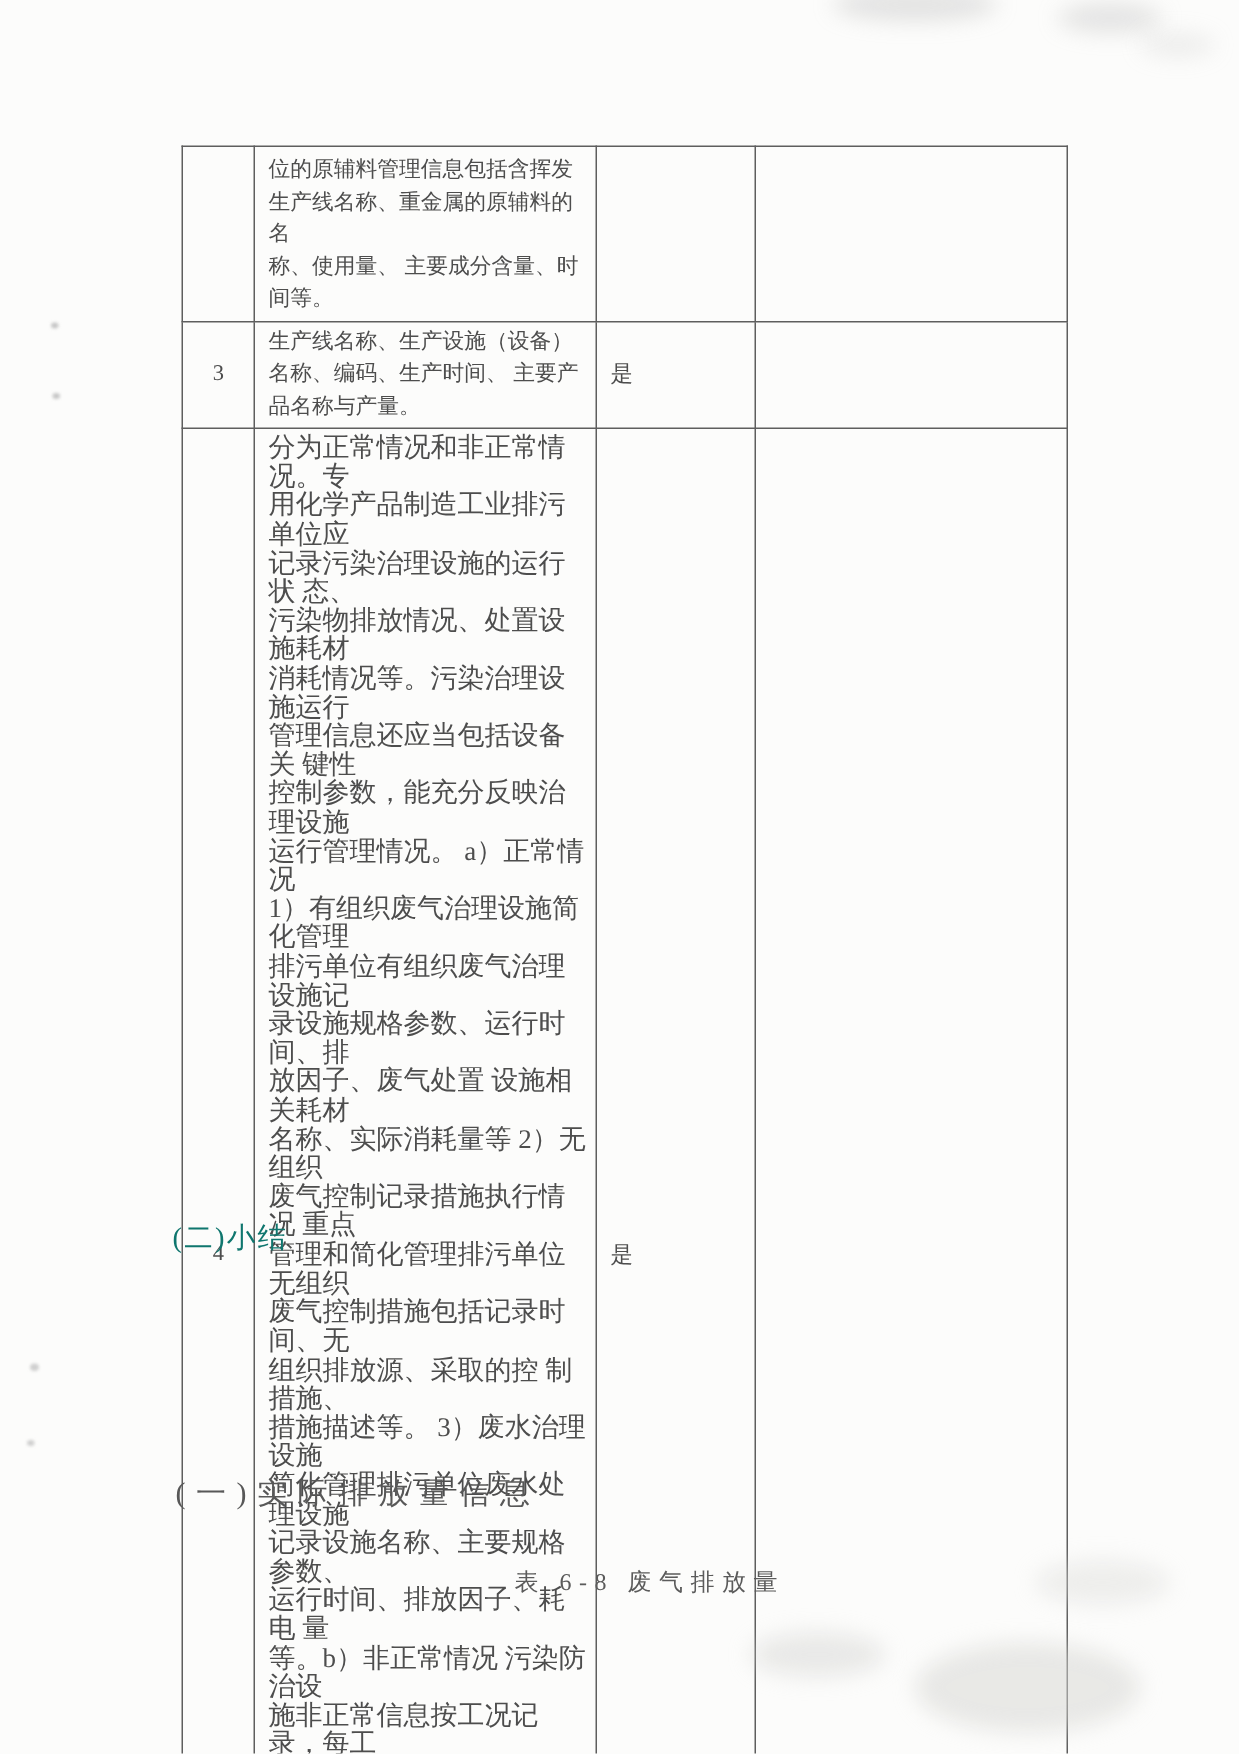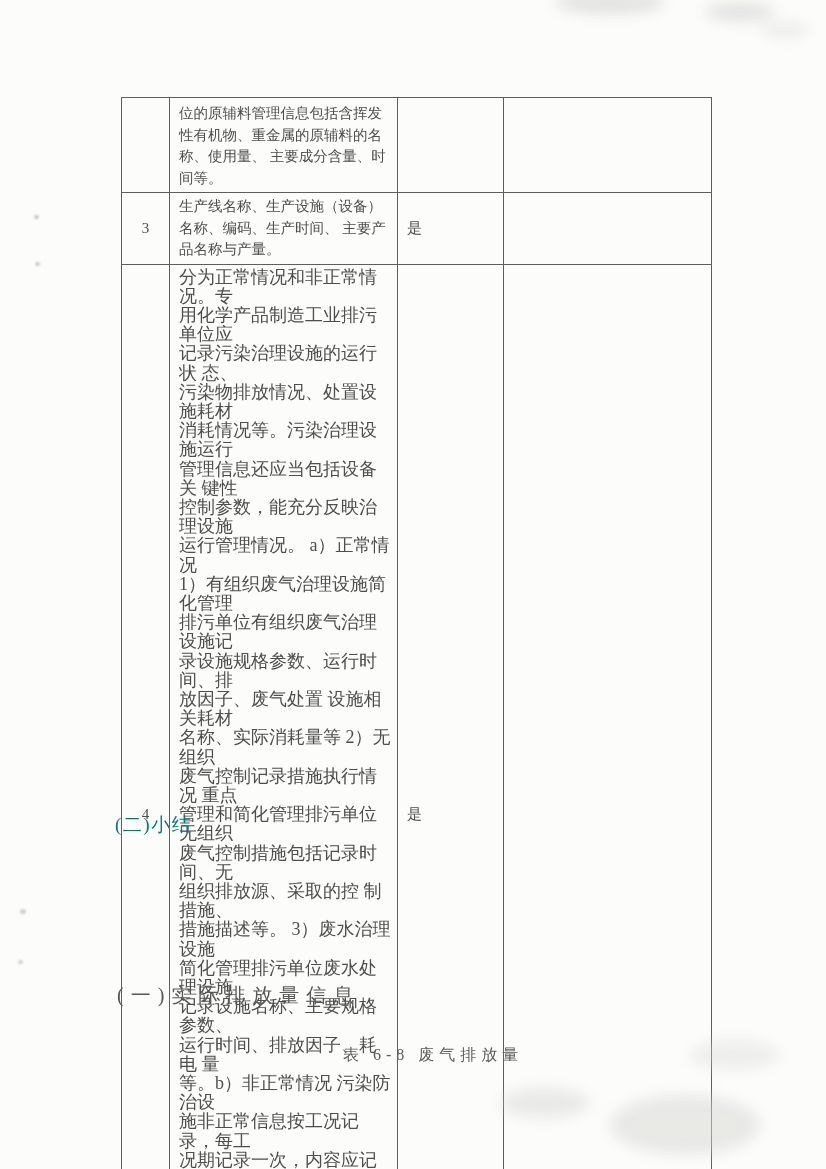--- a/index.html
+++ b/index.html
@@ -89,21 +89,21 @@
     <colgroup>
       <col class="col-num">
         <col class="col-text">
         <col class="col-flag">
         <col class="col-remark">
     </colgroup>
     <tbody>
       <tr class="r2">
         <td class="num"></td>
         <td class="text">位的原辅料管理信息包括含挥发
-性有机物、重金属的原辅料的名
+生产线名称、重金属的原辅料的名
 称、使用量、 主要成分含量、时
 间等。</td>
         <td class="flag"></td>
         <td class="remark"></td>
       </tr>
       <tr class="r3">
         <td class="num">3</td>
         <td class="text">生产线名称、生产设施（设备）
 名称、编码、生产时间、 主要产
 品名称与产量。</td>

